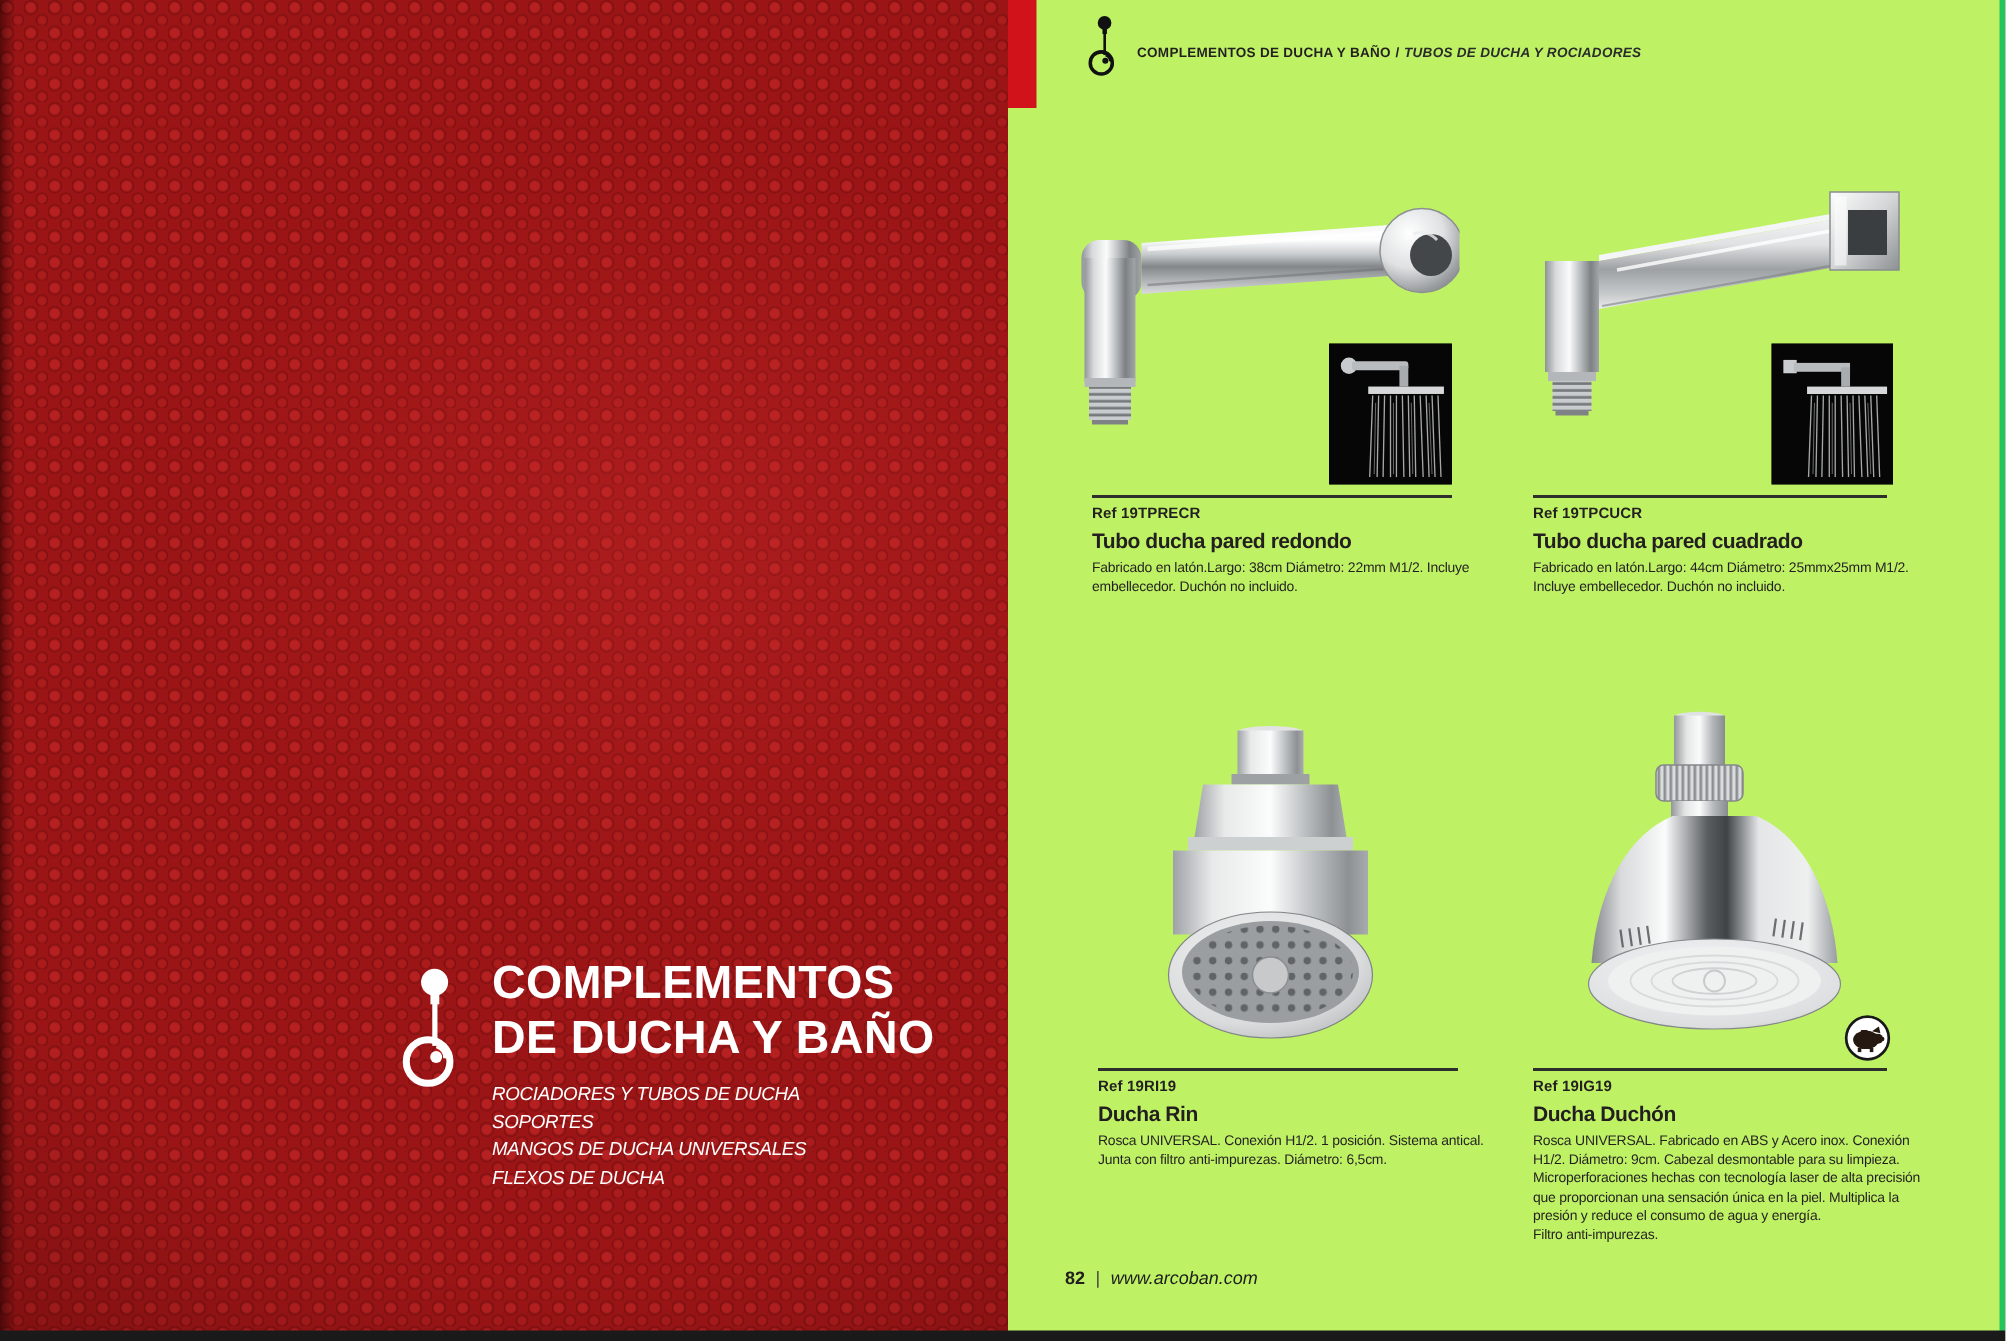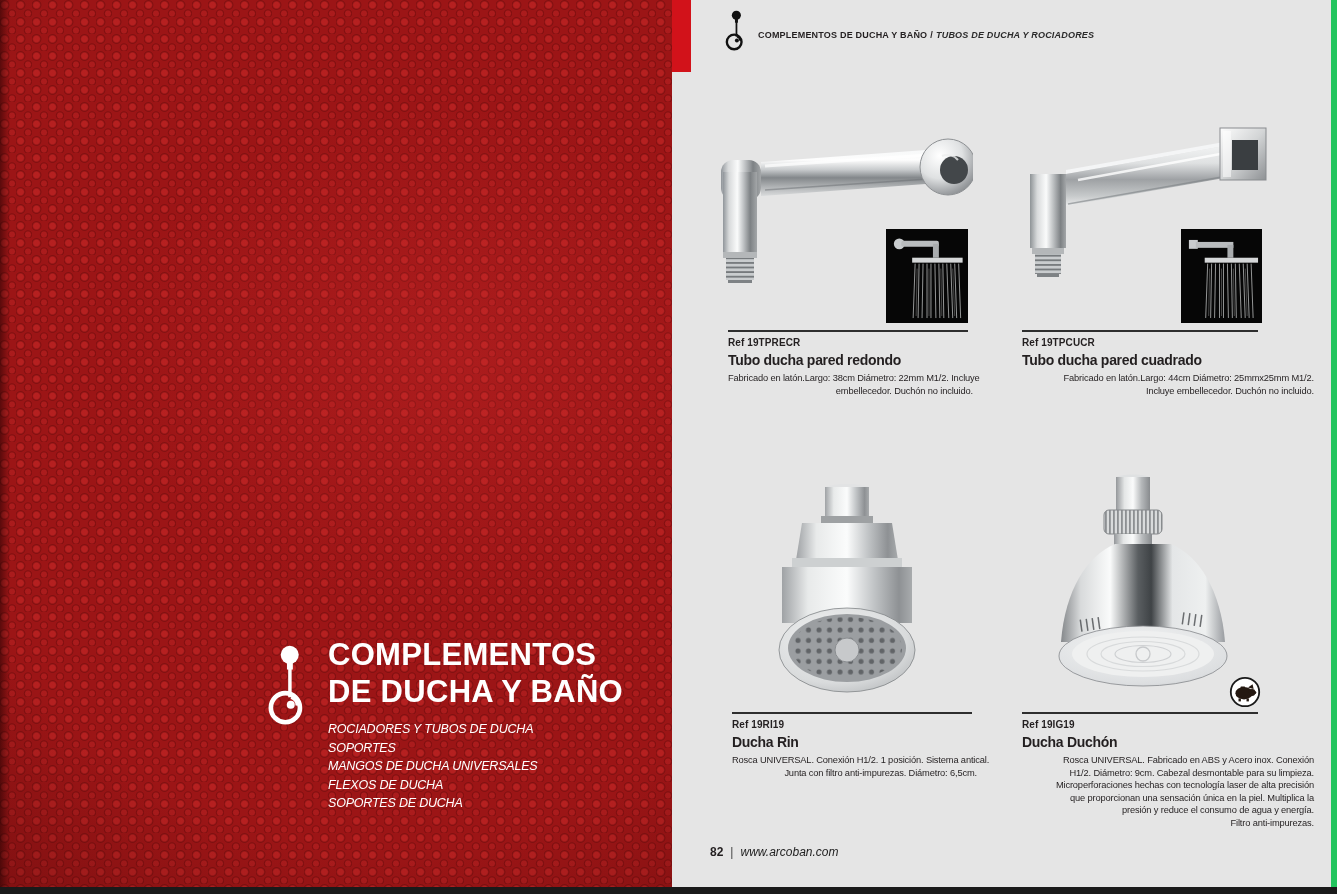--- a/index.html
+++ b/index.html
@@ -18,39 +18,39 @@
       radial-gradient(circle at 12px 13.5px, rgba(176,30,30,.75) 2.5px, rgba(116,13,14,.7) 3.7px, rgba(116,13,14,0) 4.7px);
     background-size:100% 100%,100% 100%,100% 100%,100% 100%,16px 17px,16px 17px;}
   .chapter-block{position:absolute;left:262px;top:636px;display:flex;align-items:flex-start;}
   .chapter-icon{width:52px;height:92px;margin-top:4px;color:#ffffff;flex:0 0 auto;}
   .chapter-text{margin-left:14px;color:#ffffff;}
   .chapter-title{font-size:31px;font-weight:700;line-height:37px;letter-spacing:.3px;margin:0;}
   .chapter-categories{list-style:none;margin:10px 0 0 0;padding:0;
     font-size:12.5px;font-style:italic;font-weight:400;line-height:18.5px;letter-spacing:-.2px;}
 
   
-  .right-page{position:absolute;left:672px;top:0;width:665px;height:894px;background:#e5e5e5;
-    border-right:6px solid #22c55e;box-sizing:border-box;}
+  .right-page{position:absolute;left:672px;top:0;width:665px;height:894px;background:#bef264;
+    border-right:4px solid #22c55e;box-sizing:border-box;}
   .accent-bar{position:absolute;left:0;top:0;width:19px;height:72px;background:#d2121a;}
   .page-header{position:absolute;left:50px;top:10px;display:flex;align-items:flex-start;}
   .header-icon{width:27px;height:42px;color:#111111;flex:0 0 auto;}
   .header-text{margin-left:9px;margin-top:20px;font-size:9px;letter-spacing:.2px;white-space:nowrap;}
   .ht-bold{font-weight:700;}
   .ht-sep{font-weight:700;margin:0 3px;}
   .ht-italic{font-style:italic;font-weight:700;color:#2b2b2b;}
 
   .product-image{position:absolute;}
   .inset-photo{position:absolute;background:#060606;}
   .inset-photo svg{display:block;}
 
   .product-info{position:absolute;}
   .info-rule{height:0;border-top:2px solid #2e2e2e;}
   .info-ref{margin-top:5px;font-size:10px;font-weight:700;letter-spacing:.1px;}
   .info-title{margin:4px 0 0 0;font-size:14px;font-weight:700;letter-spacing:-.3px;}
-  .info-desc{margin:4px 0 0 0;font-size:9.3px;line-height:12.6px;letter-spacing:-.15px;white-space:pre;text-align:right;}
+  .info-desc{margin:4px 0 0 0;font-size:9.3px;line-height:12.6px;letter-spacing:-.15px;white-space:pre;}
 
   .savings-badge{position:absolute;width:32px;height:32px;}
 
   .page-footer{position:absolute;left:38px;top:845px;display:flex;align-items:baseline;font-size:12px;}
   .pnum{font-weight:700;}
   .psep{margin:0 7px;color:#444;}
   .psite{font-style:italic;color:#1d1d1d;}
 
   .bottom-bar{position:absolute;left:0;bottom:0;width:1337px;height:7px;background:#1a1a1a;}
 </style>
@@ -74,21 +74,20 @@
       <div class="chapter-text">
         <h1 class="chapter-title">
           <div>COMPLEMENTOS</div>
           <div>DE DUCHA Y BAÑO</div>
         </h1>
         <ul class="chapter-categories">
           <li>ROCIADORES Y TUBOS DE DUCHA</li>
           <li>SOPORTES</li>
           <li>MANGOS DE DUCHA UNIVERSALES</li>
           <li>FLEXOS DE DUCHA</li>
-          <li>SOPORTES DE DUCHA</li>
         </ul>
       </div>
     </div>
   </div>
 
   <div class="right-page">
     <div class="accent-bar"></div>
 
     <header class="page-header">
       <span class="header-icon">

